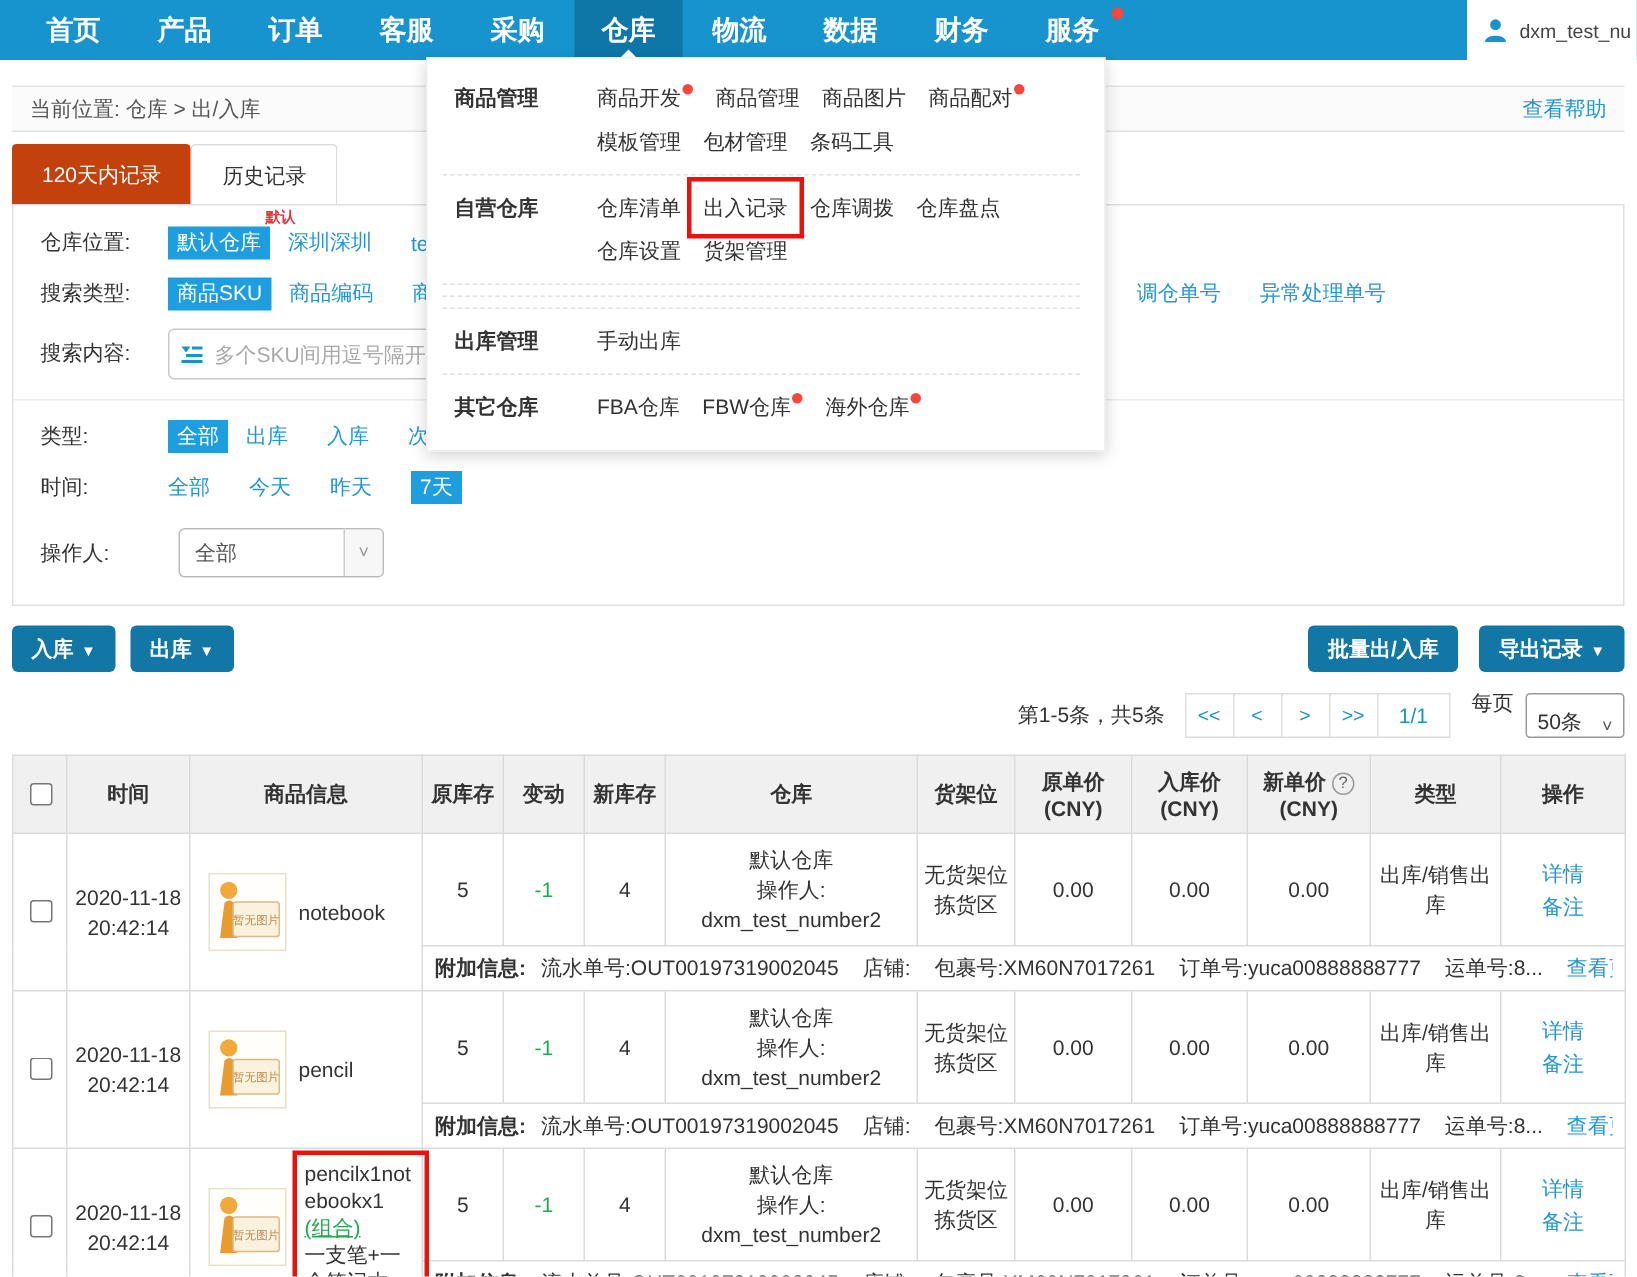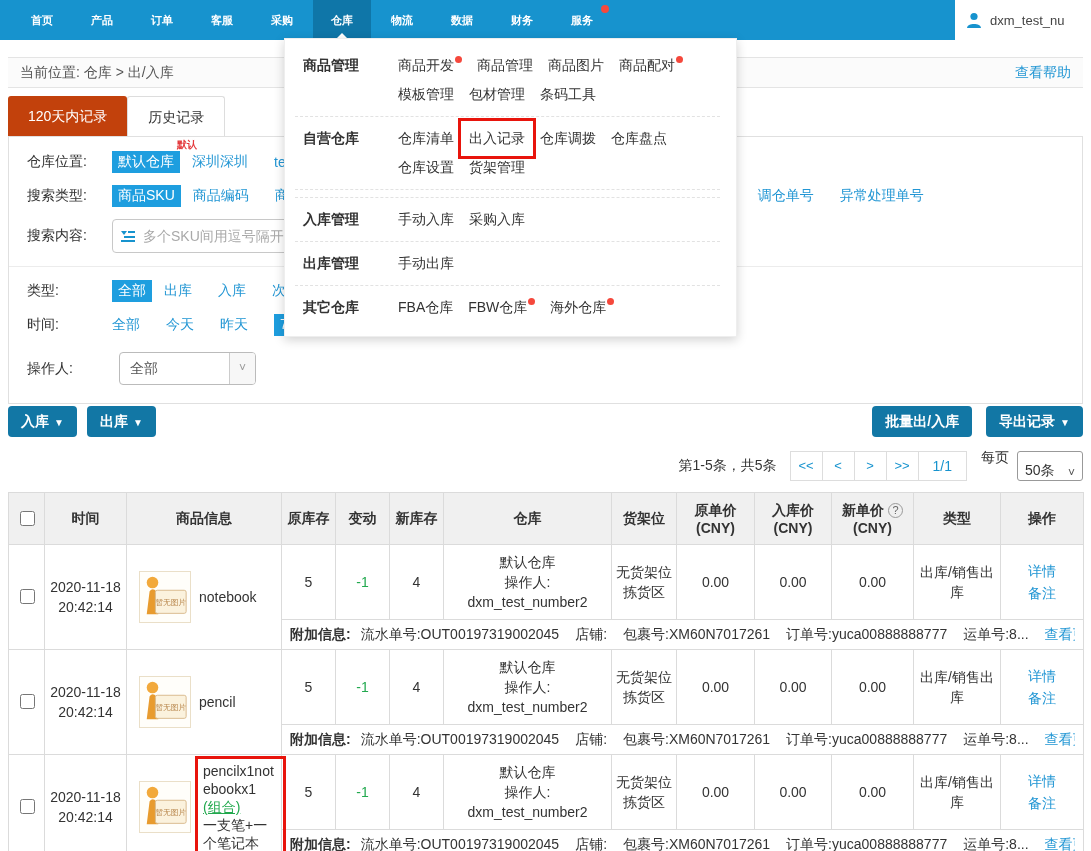--- a/index.html
+++ b/index.html
@@ -2,26 +2,26 @@
 <html><head>
 <meta charset="utf-8">
 <title>出/入库</title>
 <style>
 * { box-sizing: border-box; }
 body { margin:0; width:1091px; height:851px; overflow:hidden; position:relative;
   background:#fff; color:#333; font-family:"Liberation Sans","DejaVu Sans",sans-serif; font-size:14px; }
 
 
 .nav { height:40px; background:#1793CE; display:flex; align-items:stretch; padding-left:12px; position:relative; }
-.nav-item { color:#fff; font-weight:bold; font-size:11px; line-height:40px; padding:0 18px; margin:0 1px; cursor:pointer; position:relative; white-space:nowrap; }
+.nav-item { color:#fff; font-weight:bold; font-size:18px; line-height:40px; padding:0 18px; margin:0 1px; cursor:pointer; position:relative; white-space:nowrap; }
 .nav-item.active { background:#0F76A8; }
 .nav-item.active::after { content:""; position:absolute; bottom:0; left:50%; margin-left:-7px;
   border-left:7px solid transparent; border-right:7px solid transparent; border-bottom:7px solid #fff; }
 .nav-dot { position:absolute; top:5px; right:2px; width:8px; height:8px; background:#F5483C; border-radius:50%; }
-.user-box { position:absolute; right:0; top:0; height:40px; width:136px; background:#fff;
+.user-box { position:absolute; right:0; top:0; height:40px; width:113px; background:#fff;
   display:flex; align-items:center; padding-left:10px; overflow:hidden; white-space:nowrap; }
 .user-box svg { margin-right:7px; flex:none; }
 .user-name { font-size:13px; color:#444; }
 
 
 .breadcrumb { margin:17px 8px 0; height:31px; line-height:29px; border-top:1px solid #E4E4E4; border-bottom:1px solid #E4E4E4;
   background:#FBFBFB; padding:0 12px; color:#555; }
 .help-link { float:right; color:#2296D4; cursor:pointer; }
 
 
@@ -43,21 +43,21 @@
   font-family:inherit; font-size:14px; color:#333; outline:none; }
 .s-input::placeholder { color:#A9A9A9; }
 .input-wrap { position:relative; }
 .input-icon { position:absolute; left:8px; top:9px; }
 .sel { width:137px; height:33px; border:1px solid #BBB; border-radius:4px; display:flex; margin-left:7px; cursor:pointer; background:#fff; overflow:hidden; }
 .sel-text { flex:1; padding:0 10px; line-height:31px; color:#555; }
 .sel-arrow { width:26px; border-left:1px solid #CCC; background:#F7F7F7; text-align:center; color:#999; font-size:12px; line-height:31px; }
 .ml-big { margin-left:401px; }
 
 
-.toolbar { margin:2px 8px 0; display:flex; }
+.toolbar { margin:13px 8px 0; display:flex; }
 .btn { background:#1277A5; color:#fff; font-weight:bold; font-size:14px; height:31px; line-height:31px;
   padding:0 13px; border-radius:4px; margin-right:10px; border:none; cursor:pointer; font-family:inherit; }
 .caret { font-size:10px; margin-left:5px; }
 .toolbar-right { margin-left:auto; }
 .toolbar-right .btn:last-child { margin-right:0; }
 
 
 .pagi { margin:12px 8px 9px; display:flex; justify-content:flex-end; align-items:center; }
 .pagi-summary { margin-right:14px; }
 .pg-group { display:flex; }
@@ -415,29 +415,20 @@
         <span class="m-item">仓库盘点</span>
       </div>
       <div class="m-row">
         <span class="m-item">仓库设置</span>
         <span class="m-item">货架管理</span>
       </div>
     </div>
   </div>
   <div class="m-sep"></div>
   <div class="m-sep"></div>
-  <div class="m-group">
-    <div class="m-title">入库管理</div>
-    <div class="m-rows">
-      <div class="m-row">
-        <span class="m-item">手动入库</span>
-        <span class="m-item">采购入库</span>
-      </div>
-    </div>
-  </div>
   <div class="m-sep"></div>
   <div class="m-group">
     <div class="m-title">出库管理</div>
     <div class="m-rows">
       <div class="m-row">
         <span class="m-item">手动出库</span>
       </div>
     </div>
   </div>
   <div class="m-sep"></div>

